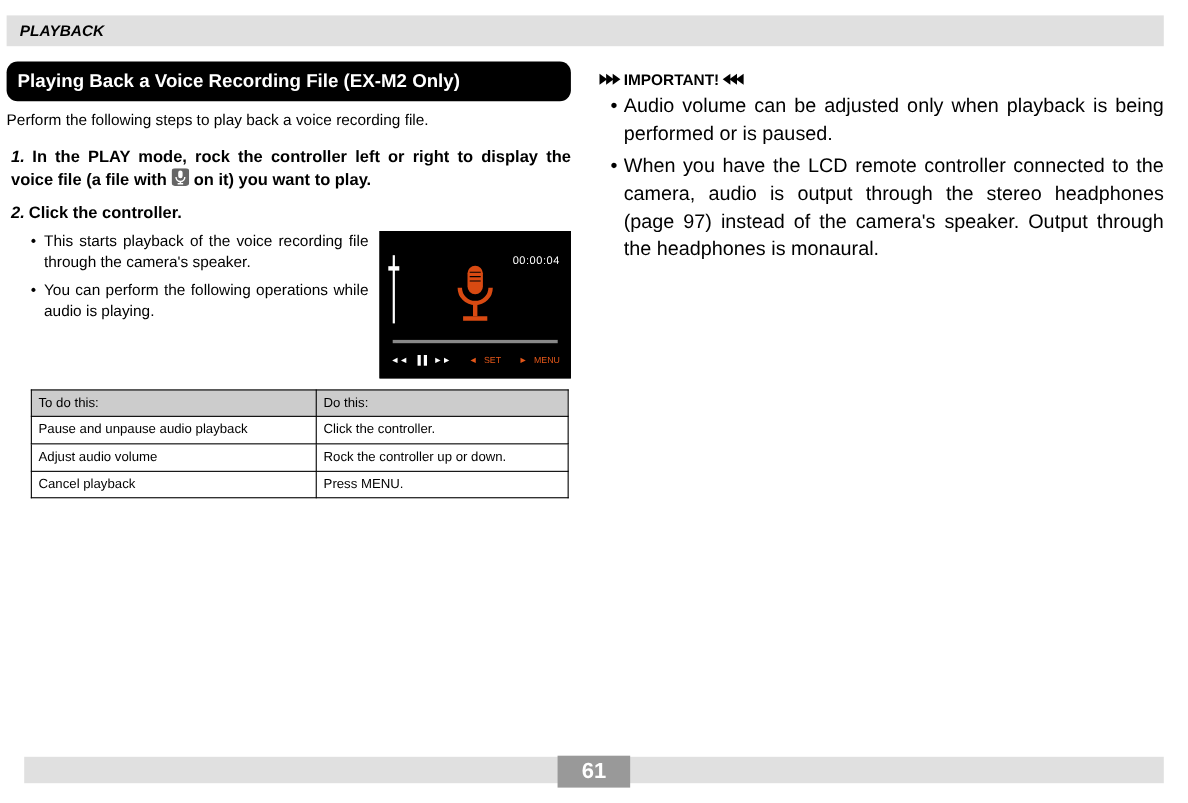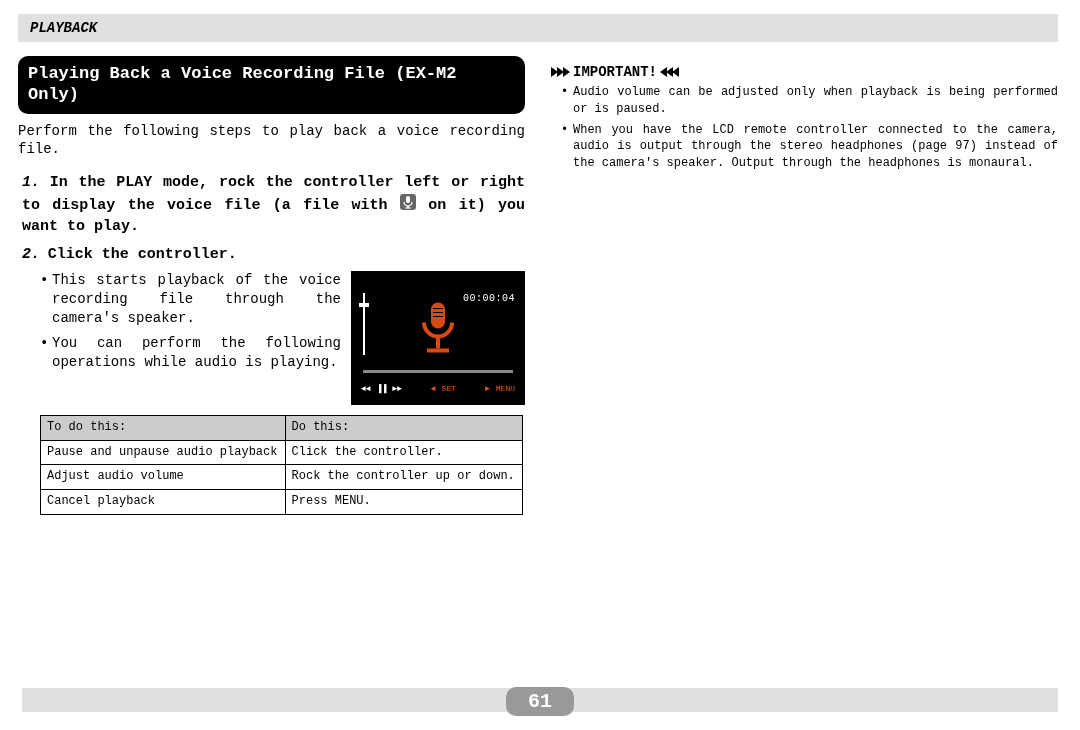--- a/index.html
+++ b/index.html
@@ -8,26 +8,25 @@
     background: #fff;
     font-family: Arial, Helvetica, sans-serif;
     font-size: 13px;
     color: #000;
     width: 1080px;
     height: 730px;
     overflow: hidden;
     position: relative;
   }
   .page {
-    padding: 14px 22px 0 18px;
+    padding: 14px 22px 0 6px;
     box-sizing: border-box;
     width: 100%;
     height: 100%;
     position: relative;
-    font-family: Liberation Mono, monospace;
   }
   .section-header-bar {
     background: #e0e0e0;
     padding: 6px 12px;
     font-weight: bold;
     font-style: italic;
     font-size: 14px;
   }
   .columns {
     display: flex;
@@ -185,21 +184,21 @@
     border-top: 5px solid transparent;
     border-bottom: 5px solid transparent;
   }
   .tri-r { border-left: 7px solid #000; margin-right: -1px; }
   .tri-l { border-right: 7px solid #000; margin-left: -1px; }
 
   .important-list {
     margin: 0 0 0 10px;
     padding: 0;
     list-style: none;
-    font-size: 12px;
+    font-size: 18px;
   }
   .important-list li {
     position: relative;
     padding-left: 12px;
     margin-bottom: 4px;
     line-height: 1.4;
     text-align: justify;
   }
   .important-list li::before { content: "•"; position: absolute; left: 0; }
 
@@ -216,21 +215,20 @@
   }
   .footer .pnum {
     position: absolute;
     left: 50%; bottom: 0;
     transform: translateX(-50%);
     background: #999;
     color: #fff;
     font-size: 20px;
     font-weight: bold;
     padding: 3px 22px;
-    border-radius: 10px;
   }
 </style>
 </head>
 <body>
 
 <div class="page">
 
   <div class="section-header-bar">PLAYBACK</div>
 
   <div class="columns">

